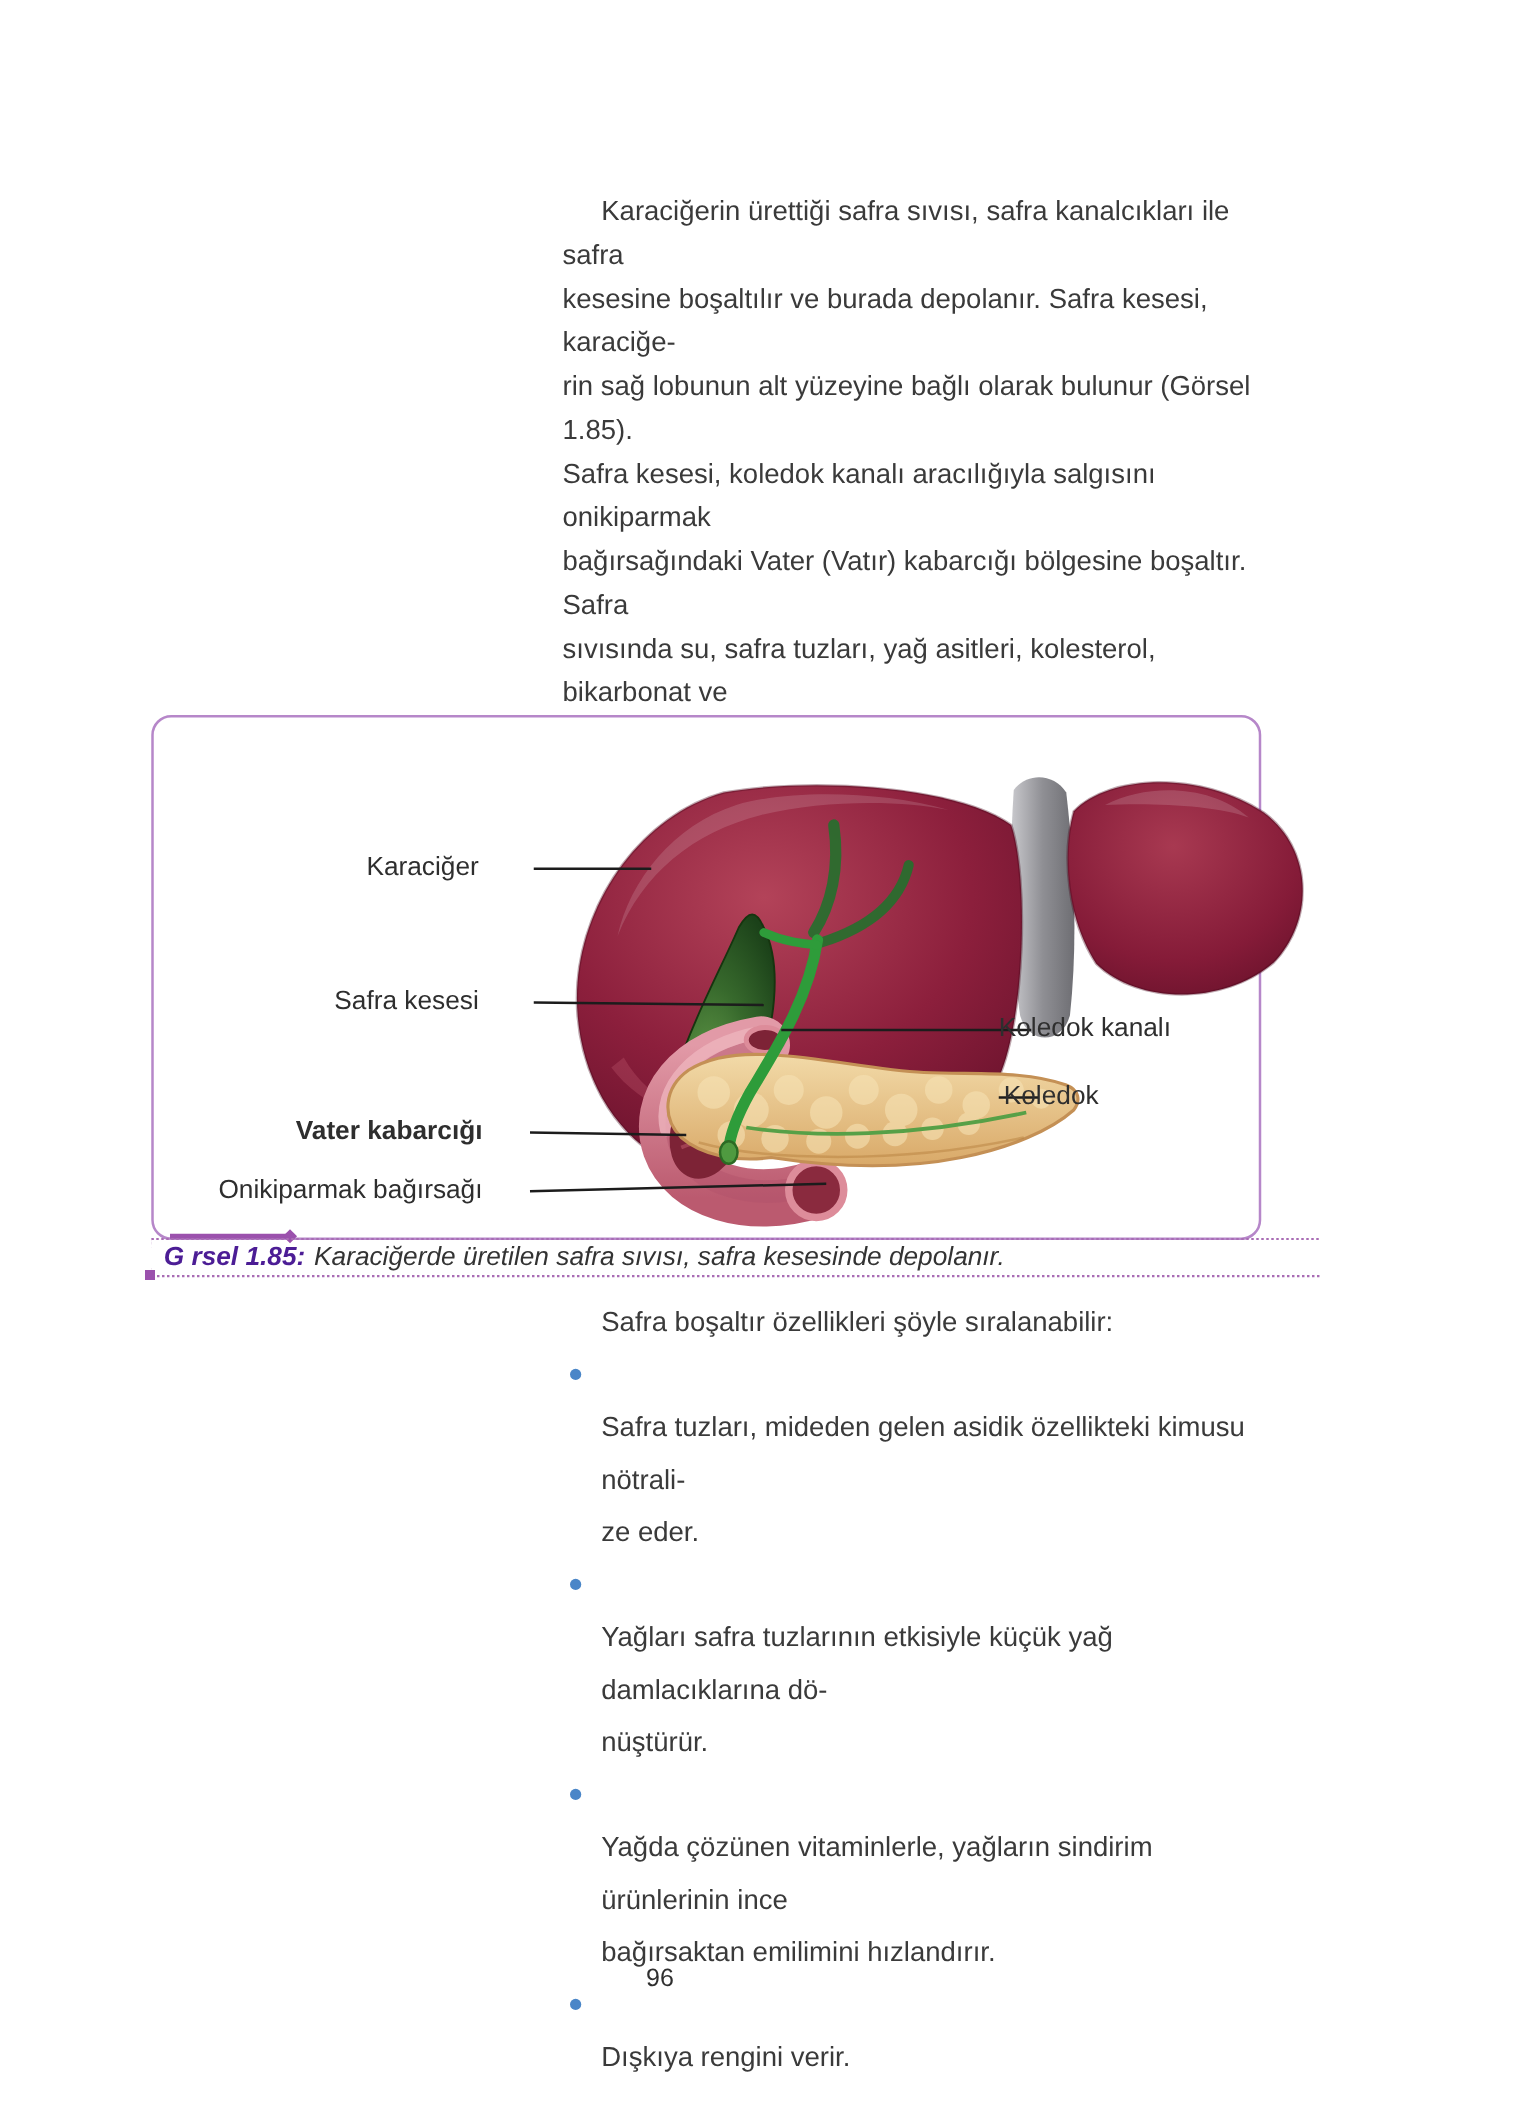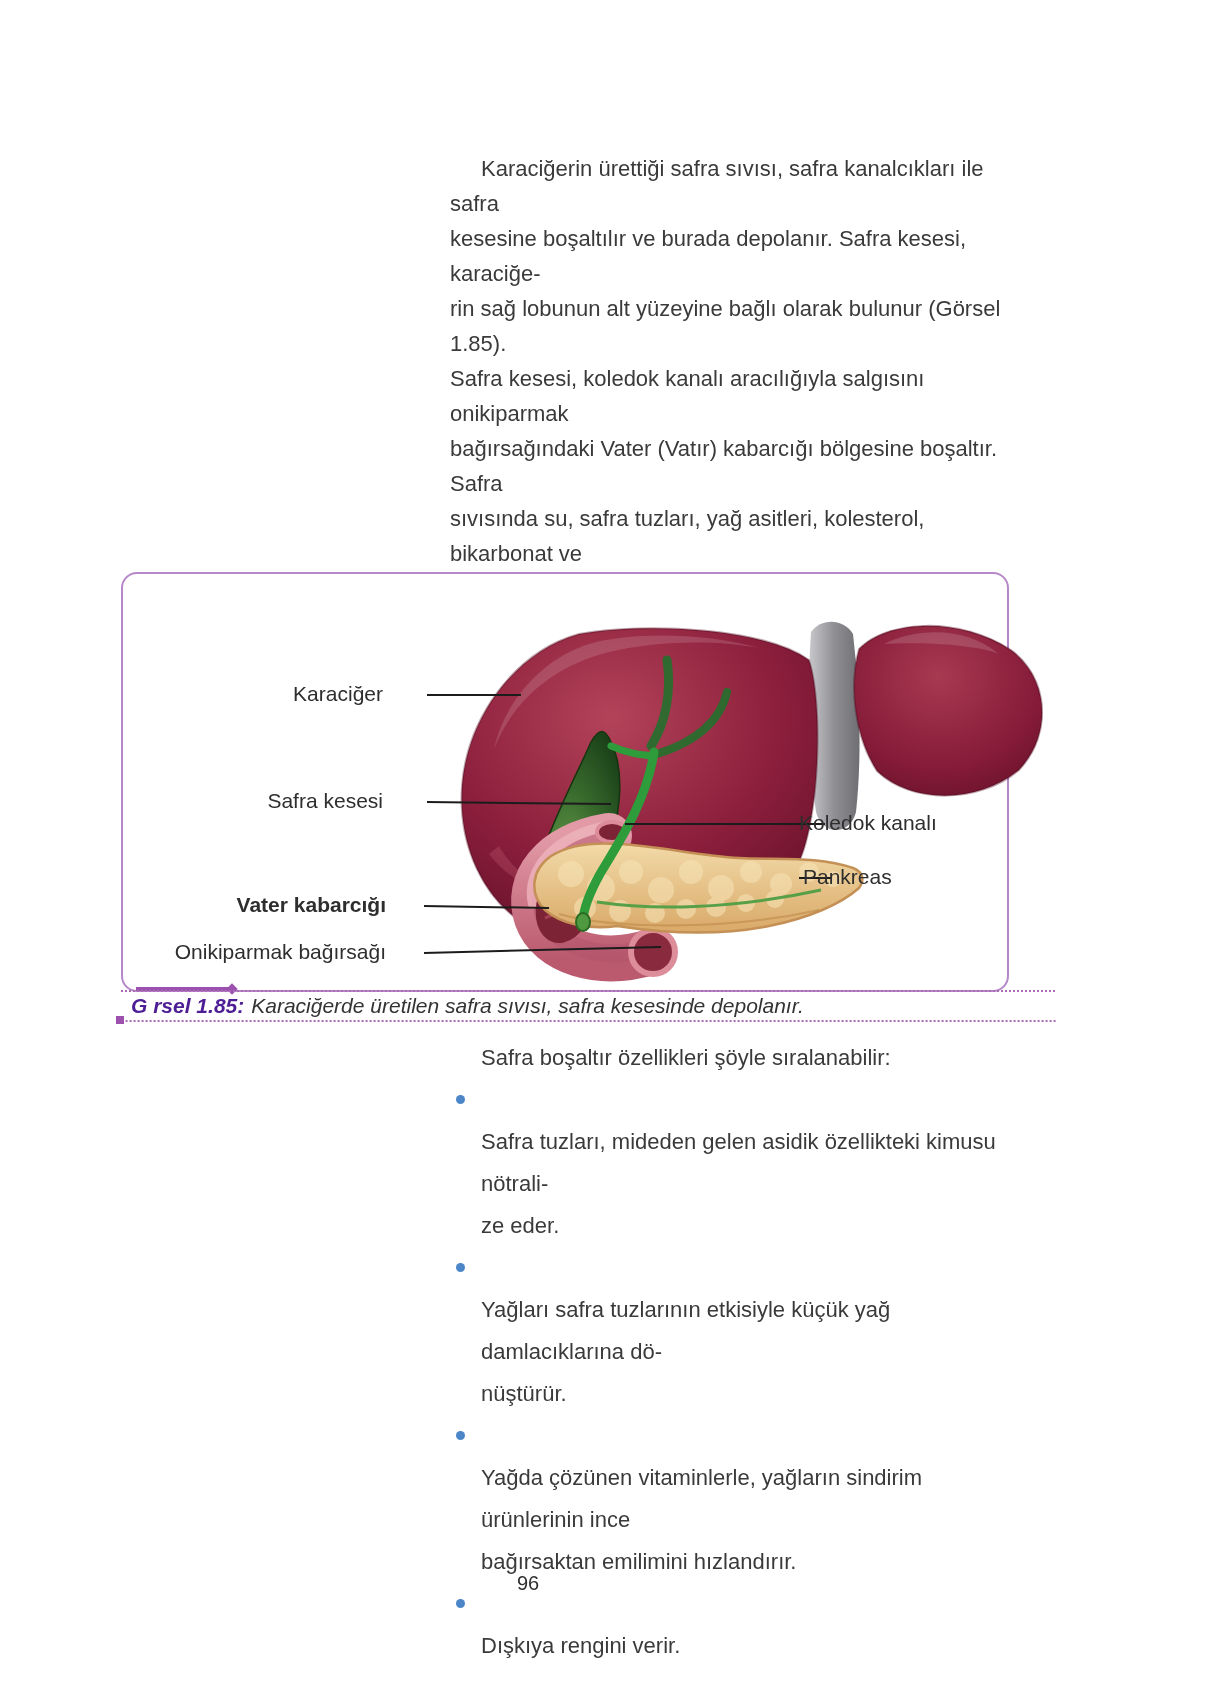--- a/index.html
+++ b/index.html
@@ -152,21 +152,21 @@
           <line x1="466" y1="250" x2="666" y2="250"></line>
           <line x1="640" y1="304" x2="672" y2="304"></line>
           <line x1="265" y1="332" x2="390" y2="334"></line>
           <line x1="265" y1="379" x2="502" y2="373"></line>
         </g>
       </svg>
 
       <div class="flabel r" style="right:624px;top:108px;">Karaciğer</div>
       <div class="flabel r" style="right:624px;top:215px;">Safra kesesi</div>
       <div class="flabel" style="left:676px;top:237px;">Koledok kanalı</div>
-      <div class="flabel" style="left:680px;top:291px;">Pankreas</div>
+      <div class="flabel" style="left:680px;top:291px;">Koledok</div>
       <div class="flabel r" style="right:621px;top:319px;font-weight:bold;">Vater kabarcığı</div>
       <div class="flabel r" style="right:621px;top:366px;text-align:center;">Onikiparmak bağırsağı</div>
     </div>
   </div>
 
   <div class="capsolid"></div>
   <div class="capdiamond"></div>
   <div class="capbox">
     <span class="caplabel">G rsel 1.85:</span>
     <span class="captext">Karaciğerde üretilen safra sıvısı, safra kesesinde depolanır.</span>

